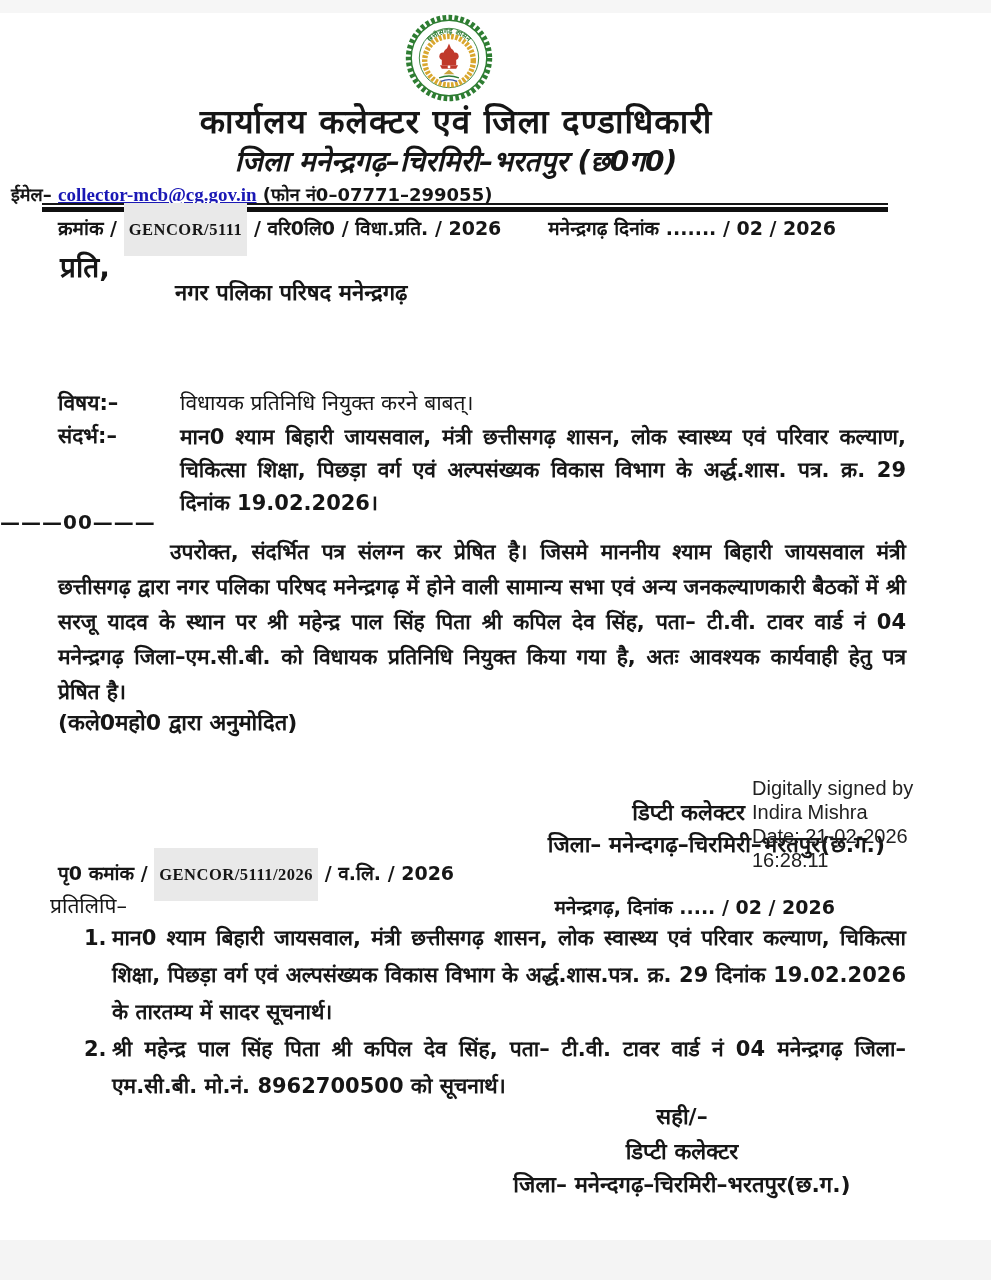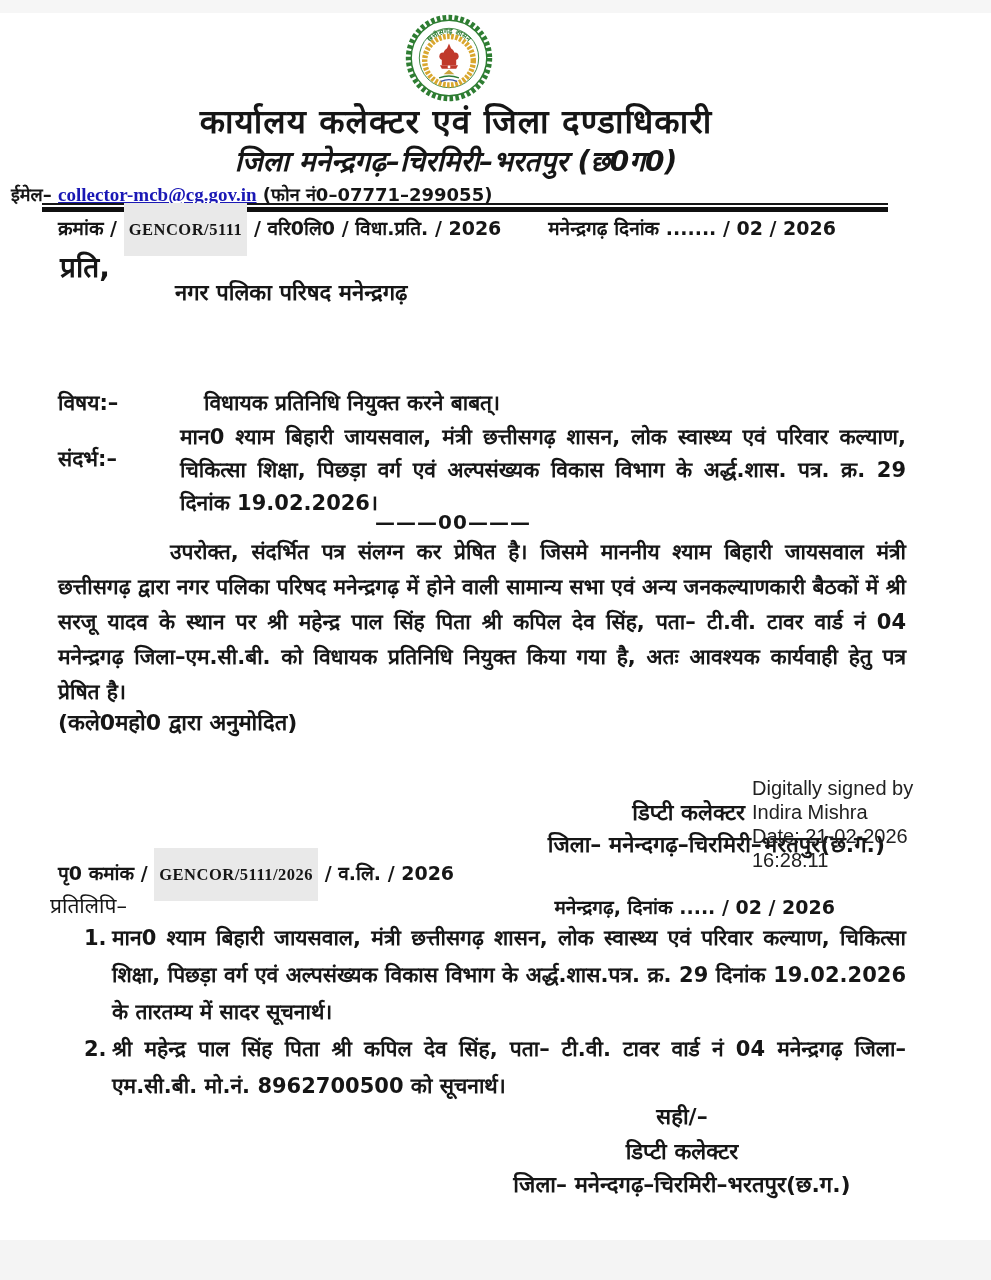--- a/index.html
+++ b/index.html
@@ -25,25 +25,25 @@
   .rule-thin  { top:203px; left:42px; width:846px; height:2px; background:#151515; }
   .rule-thick { top:207px; left:42px; width:846px; height:5px; background:#101010; }
 
   .refline { top:215px; left:58px; width:778px; display:flex; justify-content:space-between; font-size:19px; font-weight:700; }
   .ref-chip { font-family:"Liberation Serif", serif; font-size:16.5px; font-weight:700; background:#e9e9e9; padding:17px 5px; letter-spacing:.5px; }
 
   .prati { top:247px; left:60px; font-size:28px; font-weight:600; }
   .addressee { top:277px; left:175px; font-size:22px; font-weight:600; line-height:32px; }
 
   .subj-label { top:388px; left:58px; font-size:21px; font-weight:600; }
-  .subj-text  { top:388px; left:180px; font-size:21px; font-weight:700;margin-left:24px; }
-  .ref-label  { top:444px; left:58px; font-size:21px; font-weight:600; }
+  .subj-text  { top:388px; left:180px; font-size:21px; font-weight:400; }
+  .ref-label  { top:421px; left:58px; font-size:21px; font-weight:600; }
   .ref-text   { top:421px; left:180px; width:726px; font-size:21px; font-weight:600; line-height:33px; text-align:justify; }
 
-  .separator { top:510px; left:0; width:906px; text-align:center; font-size:20px; font-weight:700; letter-spacing:1px; }
+  .separator { top:510px; left:0; width:906px; text-align:left; font-size:20px; font-weight:700; letter-spacing:1px; }
 
   .bodypara { top:535px; left:58px; width:848px; font-size:21px; font-weight:600; line-height:35px; text-align:justify; text-indent:112px; }
   .bodypara b { font-weight:800; }
   .approved { top:706px; left:58px; font-size:22px; font-weight:800; }
 
   .sig1 { top:796px; right:246px; font-size:22px; font-weight:700; }
   .sig2 { top:828px; right:106px; font-size:22px; font-weight:600; }
   .sig3 { top:860px; right:156px; font-size:19px; font-weight:600;margin-top:34px; }
   .digsig { top:776px; left:752px; width:200px; font-family:"Liberation Sans", sans-serif;
             font-size:20px; line-height:24px; color:#212121; font-weight:400; }

